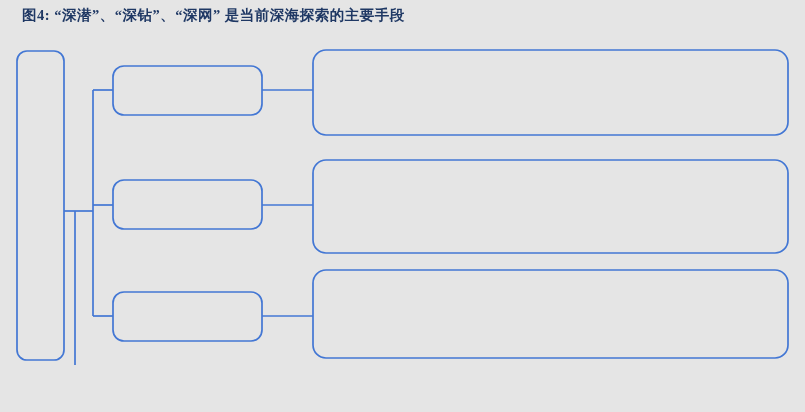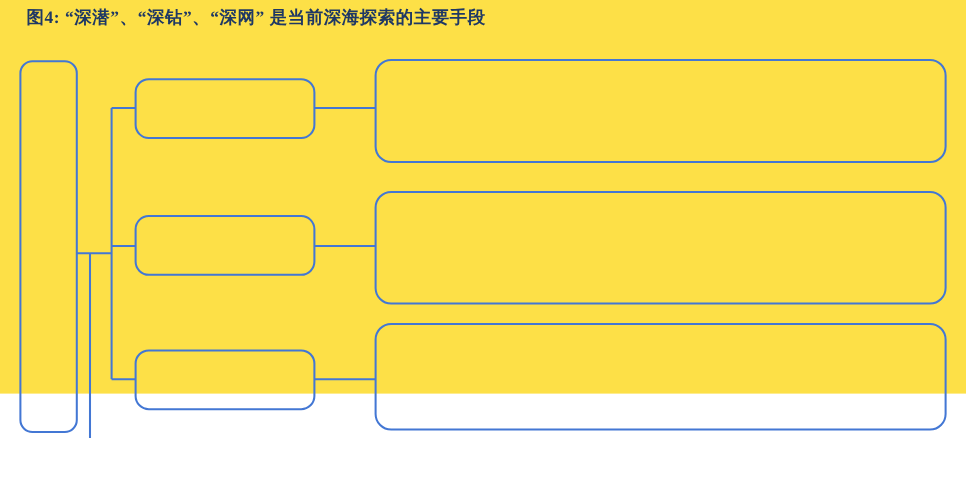--- a/index.html
+++ b/index.html
@@ -10,22 +10,22 @@
   body {
     width: 805px;
     height: 412px;
     font-family: "Liberation Serif", "DejaVu Serif", serif;
     overflow: hidden;
     position: relative;
   }
   #figure-root {
     position: relative;
     width: 805px;
-    height: 328px;
-    background: #fde047;
+    height: 412px;
+    background: #e5e5e5;
   }
   .fig-title {
     position: absolute;
     left: 22px;
     top: 5px;
     font-family: "Liberation Serif", "DejaVu Serif", serif;
     font-size: 14.5px;
     font-weight: bold;
     color: #1f3864;
     letter-spacing: 0.5px;

